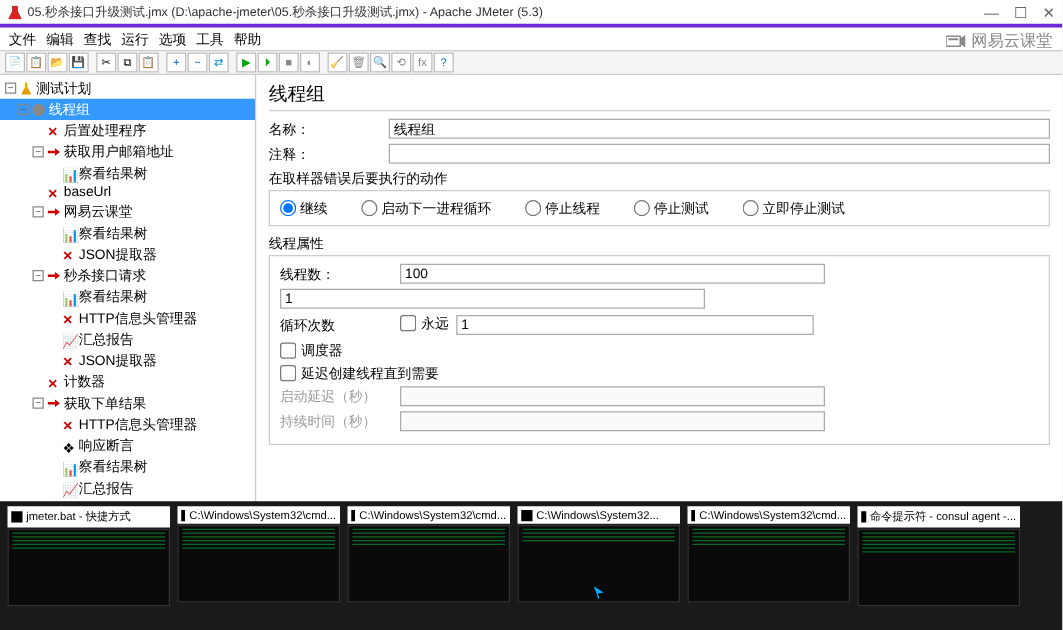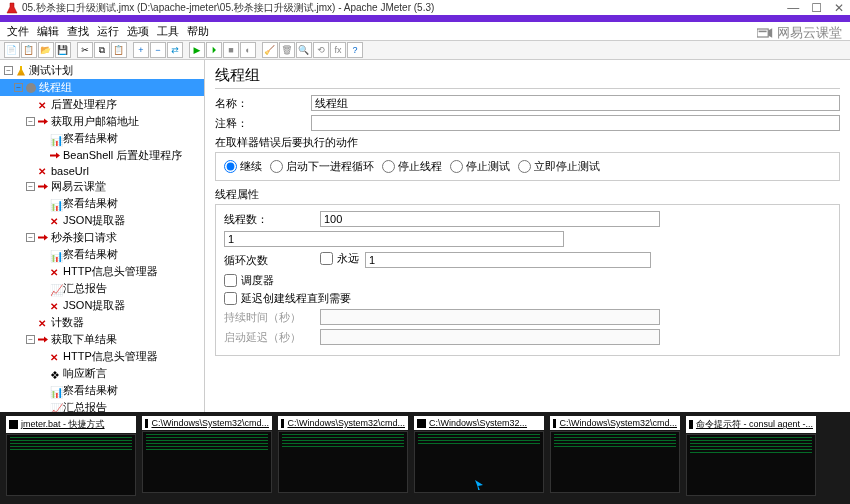--- a/index.html
+++ b/index.html
@@ -1,17 +1,17 @@
 <!DOCTYPE html>
 <html><head>
 <meta charset="utf-8">
 <style>
 * { box-sizing: border-box; margin: 0; padding: 0; font-family: "Microsoft YaHei", Arial, sans-serif; }
 body { width: 850px; height: 504px; background: #f0f0f0; overflow: hidden; font-size: 11px; display: flex; flex-direction: column; }
-.titlebar { height: 22px; background: #fff; display: flex; align-items: center; padding: 0 6px; border-bottom: 7px solid #6d28d9; position: relative; }
+.titlebar { height: 22px; background: #fff; display: flex; align-items: center; padding: 0 6px; border-bottom: 3px solid #6d28d9; position: relative; }
 .titlebar .icon { width: 12px; height: 12px; margin-right: 4px; }
 .titlebar .title { font-size: 10px; color: #333; flex: 1; }
 .titlebar .winbtns { display: flex; gap: 12px; color: #666; font-size: 12px; }
 .titlebar .winbtns span { cursor: pointer; }
 .brand { position: absolute; right: 8px; top: 24px; display: flex; align-items: center; gap: 4px; color: #888; font-size: 13px; z-index: 10; }
 .brand svg { width: 16px; height: 12px; }
 .menubar { height: 18px; background: #fff; display: flex; align-items: center; padding: 0 4px; font-size: 11px; gap: 2px; }
 .menubar span { padding: 1px 3px; cursor: pointer; }
 .toolbar { height: 20px; background: #f5f5f5; border-top: 1px solid #ccc; border-bottom: 1px solid #ccc; display: flex; align-items: center; padding: 0 4px; gap: 1px; }
 .tbtn { width: 16px; height: 16px; border: 1px solid #bbb; background: #fff; display: flex; align-items: center; justify-content: center; font-size: 9px; cursor: pointer; }
@@ -31,25 +31,25 @@
 .ticon.arrow { background: #c00; clip-path: polygon(0 40%,60% 40%,60% 20%,100% 50%,60% 80%,60% 60%,0 60%); }
 .ticon.x { color: #c00; font-weight: bold; font-size: 10px; }
 .panel { flex: 1; padding: 6px 10px; overflow: auto; }
 .panel h2 { font-size: 15px; font-weight: normal; border-bottom: 1px solid #ccc; padding-bottom: 3px; margin-bottom: 6px; }
 .row { display: flex; align-items: center; margin-bottom: 4px; font-size: 11px; }
 .row label { width: 96px; }
 .row input[type=text] { flex: 1; border: 1px solid #aaa; padding: 1px 3px; font-size: 11px; height: 16px; }
 .row.short input[type=text] { width: 340px; flex: none; }
 .section-label { font-size: 11px; margin: 4px 0 2px; }
 .fieldset { border: 1px solid #ccc; padding: 6px 8px; margin-bottom: 6px; position: relative; }
-.radios { display: flex; gap: 8px; font-size: 11px; align-items: center; }
+.radios { display: flex; gap: 27px; font-size: 11px; align-items: center; }
 .radios label { display: flex; align-items: center; gap: 3px; }
 .chk { display: flex; gap: 4px; font-size: 11px; margin-bottom: 3px; }
 .disabled { color: #999; }
-.taskbar { height: 92px; background: #1a1a1a; display: flex; align-items: flex-start; padding: 4px 6px; gap: 6px; text-decoration: underline; }
+.taskbar { height: 103px; background: #1a1a1a; display: flex; align-items: flex-start; padding: 4px 6px; gap: 6px; }
 .task { width: 130px; display: flex; flex-direction: column; }
 .task-title { background: #fff; color: #000; font-size: 9px; padding: 2px 3px; display: flex; align-items: center; gap: 3px; white-space: nowrap; overflow: hidden; }
 .task-title .cmdicon { width: 9px; height: 9px; background: #000; }
 .task-thumb { height: 62px; background: #0a0a0a; border: 1px solid #333; margin-top: 1px; position: relative; overflow: hidden; }
 .task-thumb .tline { height: 1px; background: #0c4; margin: 2px 3px; opacity: 0.5; }
 .task-thumb .cursor { position: absolute; width: 8px; height: 10px; background: #0af; clip-path: polygon(0 0,100% 50%,40% 60%,60% 100%,40% 100%,30% 60%,0 0); }
 input[type=radio], input[type=checkbox] { margin: 0; }
 </style>
 </head>
 <body>
@@ -134,25 +134,20 @@
     <div class="tree-item l2">
         <span class="tog">−</span>
         <span class="ticon arrow"></span>
         <span>获取用户邮箱地址</span>
       </div>
     <div class="tree-item l3">
         <span class="tog leaf"></span>
         <span class="ticon">📊</span>
         <span>察看结果树</span>
       </div>
-    <div class="tree-item l3">
-        <span class="tog leaf"></span>
-        <span class="ticon arrow"></span>
-        <span>BeanShell 后置处理程序</span>
-      </div>
     <div class="tree-item l2">
         <span class="tog leaf"></span>
         <span class="ticon x">✕</span>
         <span>baseUrl</span>
       </div>
     <div class="tree-item l2">
         <span class="tog">−</span>
         <span class="ticon arrow"></span>
         <span>网易云课堂</span>
       </div>
@@ -277,27 +272,27 @@
       </div>
       <div class="chk">
           <input type="checkbox" style="">
           <span>调度器</span>
         </div>
       <div class="chk">
           <input type="checkbox" style="">
           <span>延迟创建线程直到需要</span>
         </div>
       <div class="row short disabled">
+        <label>启动延迟（秒）</label>
+        <input type="text" disabled="" style="">
+      </div>
+      <div class="row short disabled">
         <label>持续时间（秒）</label>
         <input type="text" disabled="" style="">
       </div>
-      <div class="row short disabled">
-        <label>启动延迟（秒）</label>
-        <input type="text" disabled="" style="">
-      </div>
     </div>
   </div>
 </div>
 
 <div class="taskbar">
   <div class="task">
     <div class="task-title">
         <span class="cmdicon"></span>
         <span>jmeter.bat - 快捷方式</span>
       </div>

